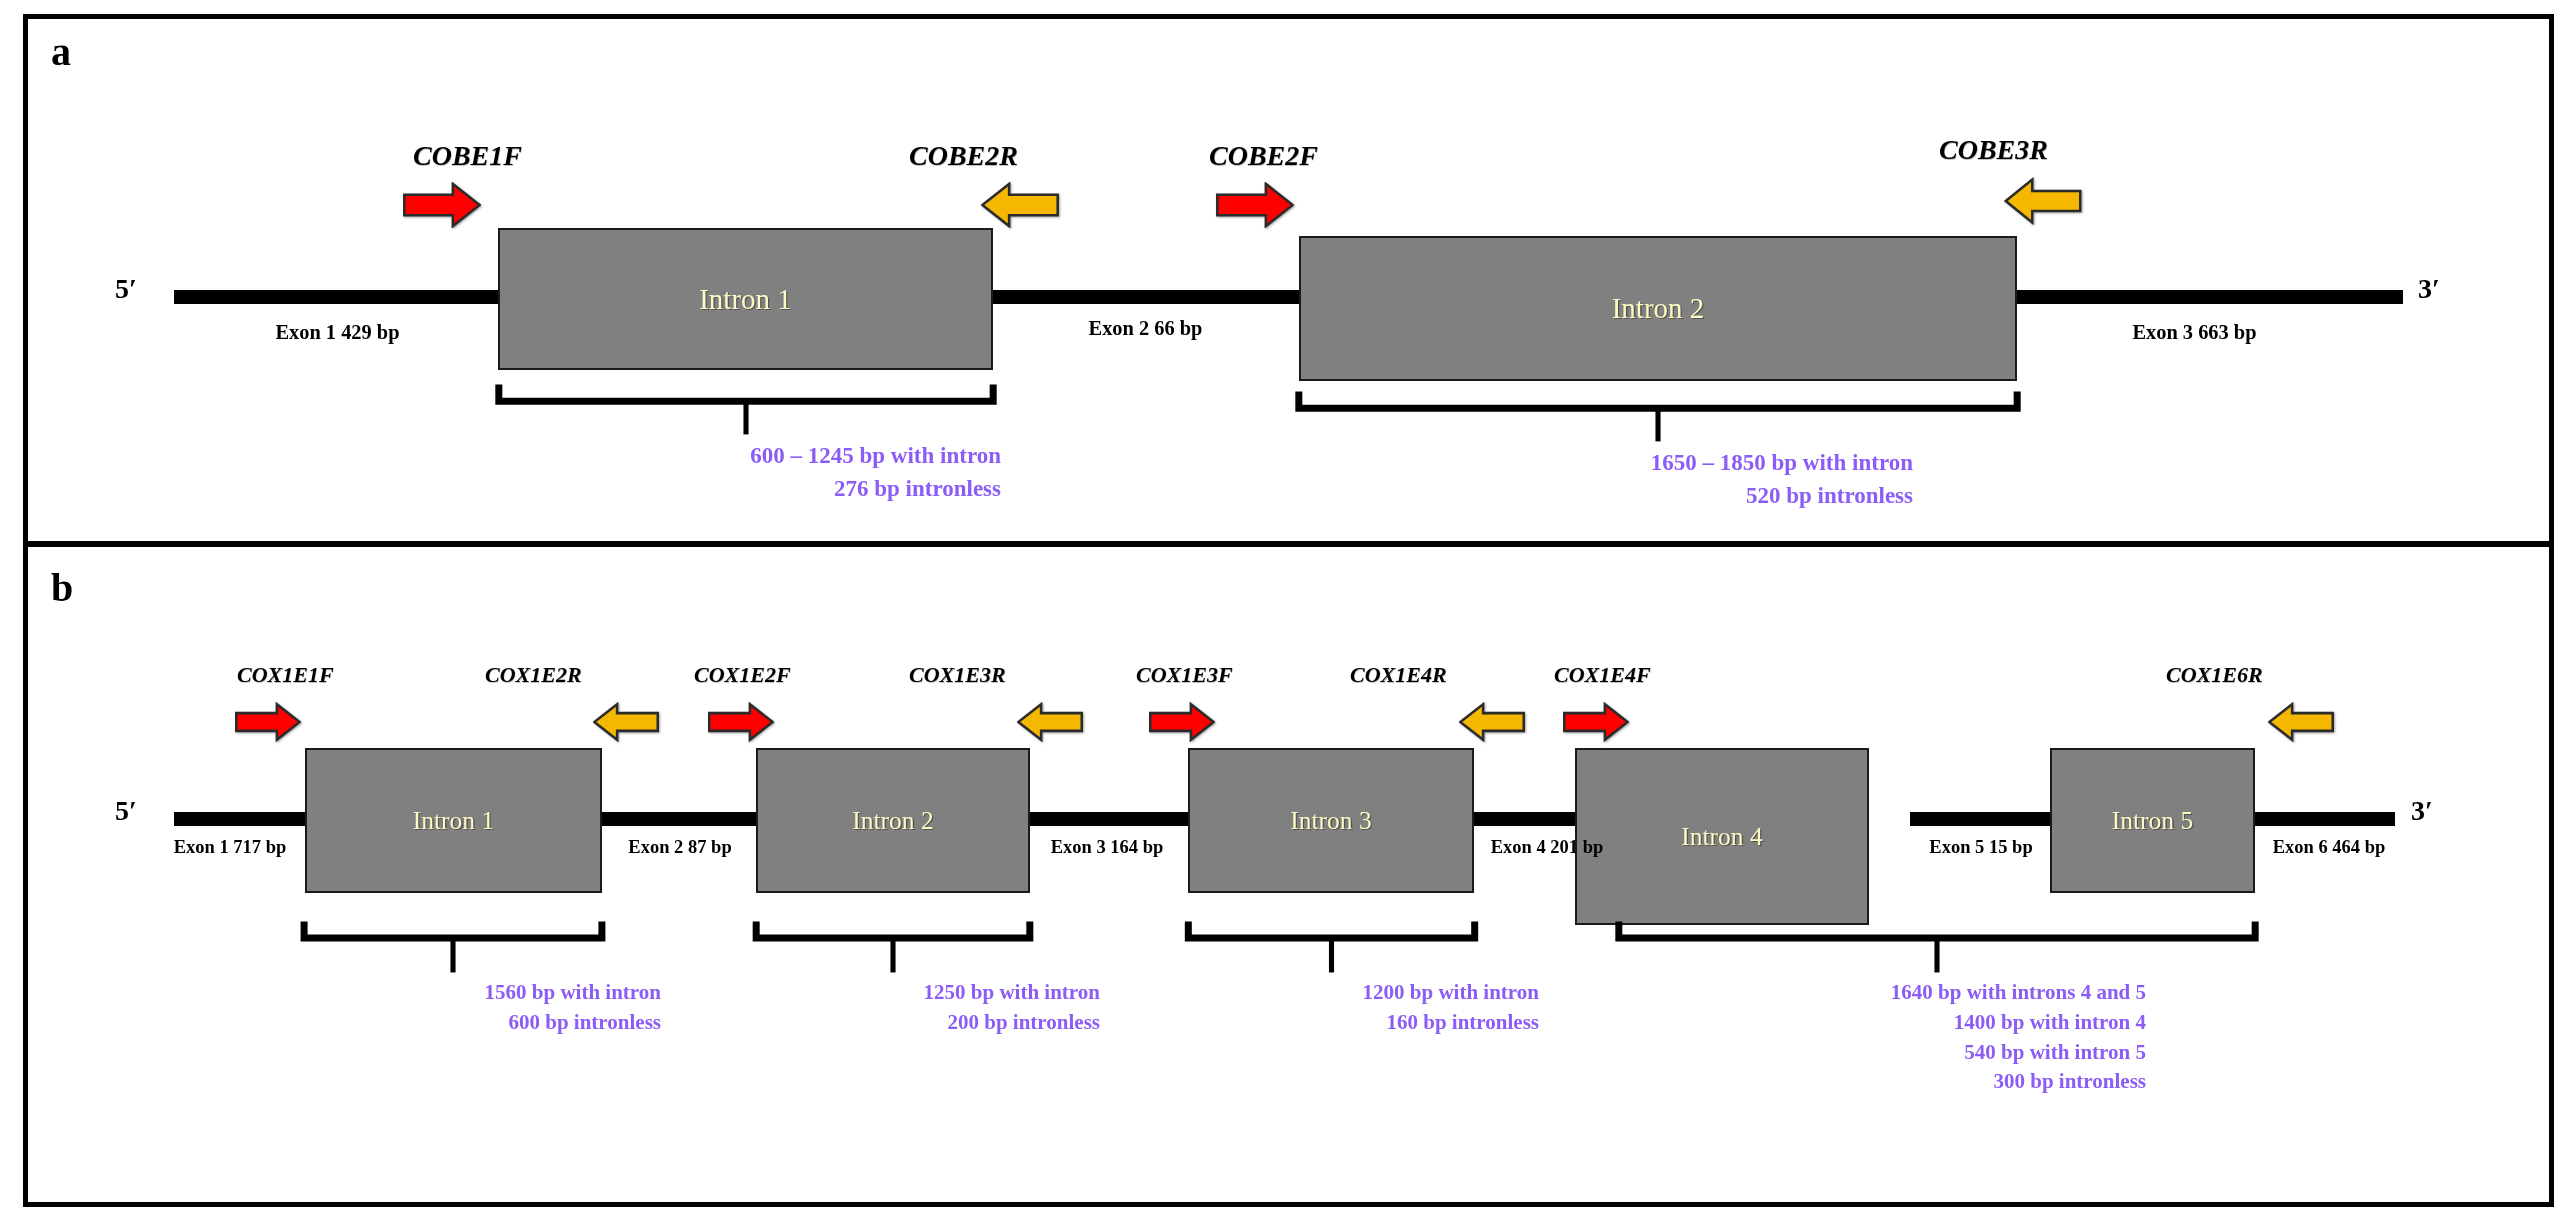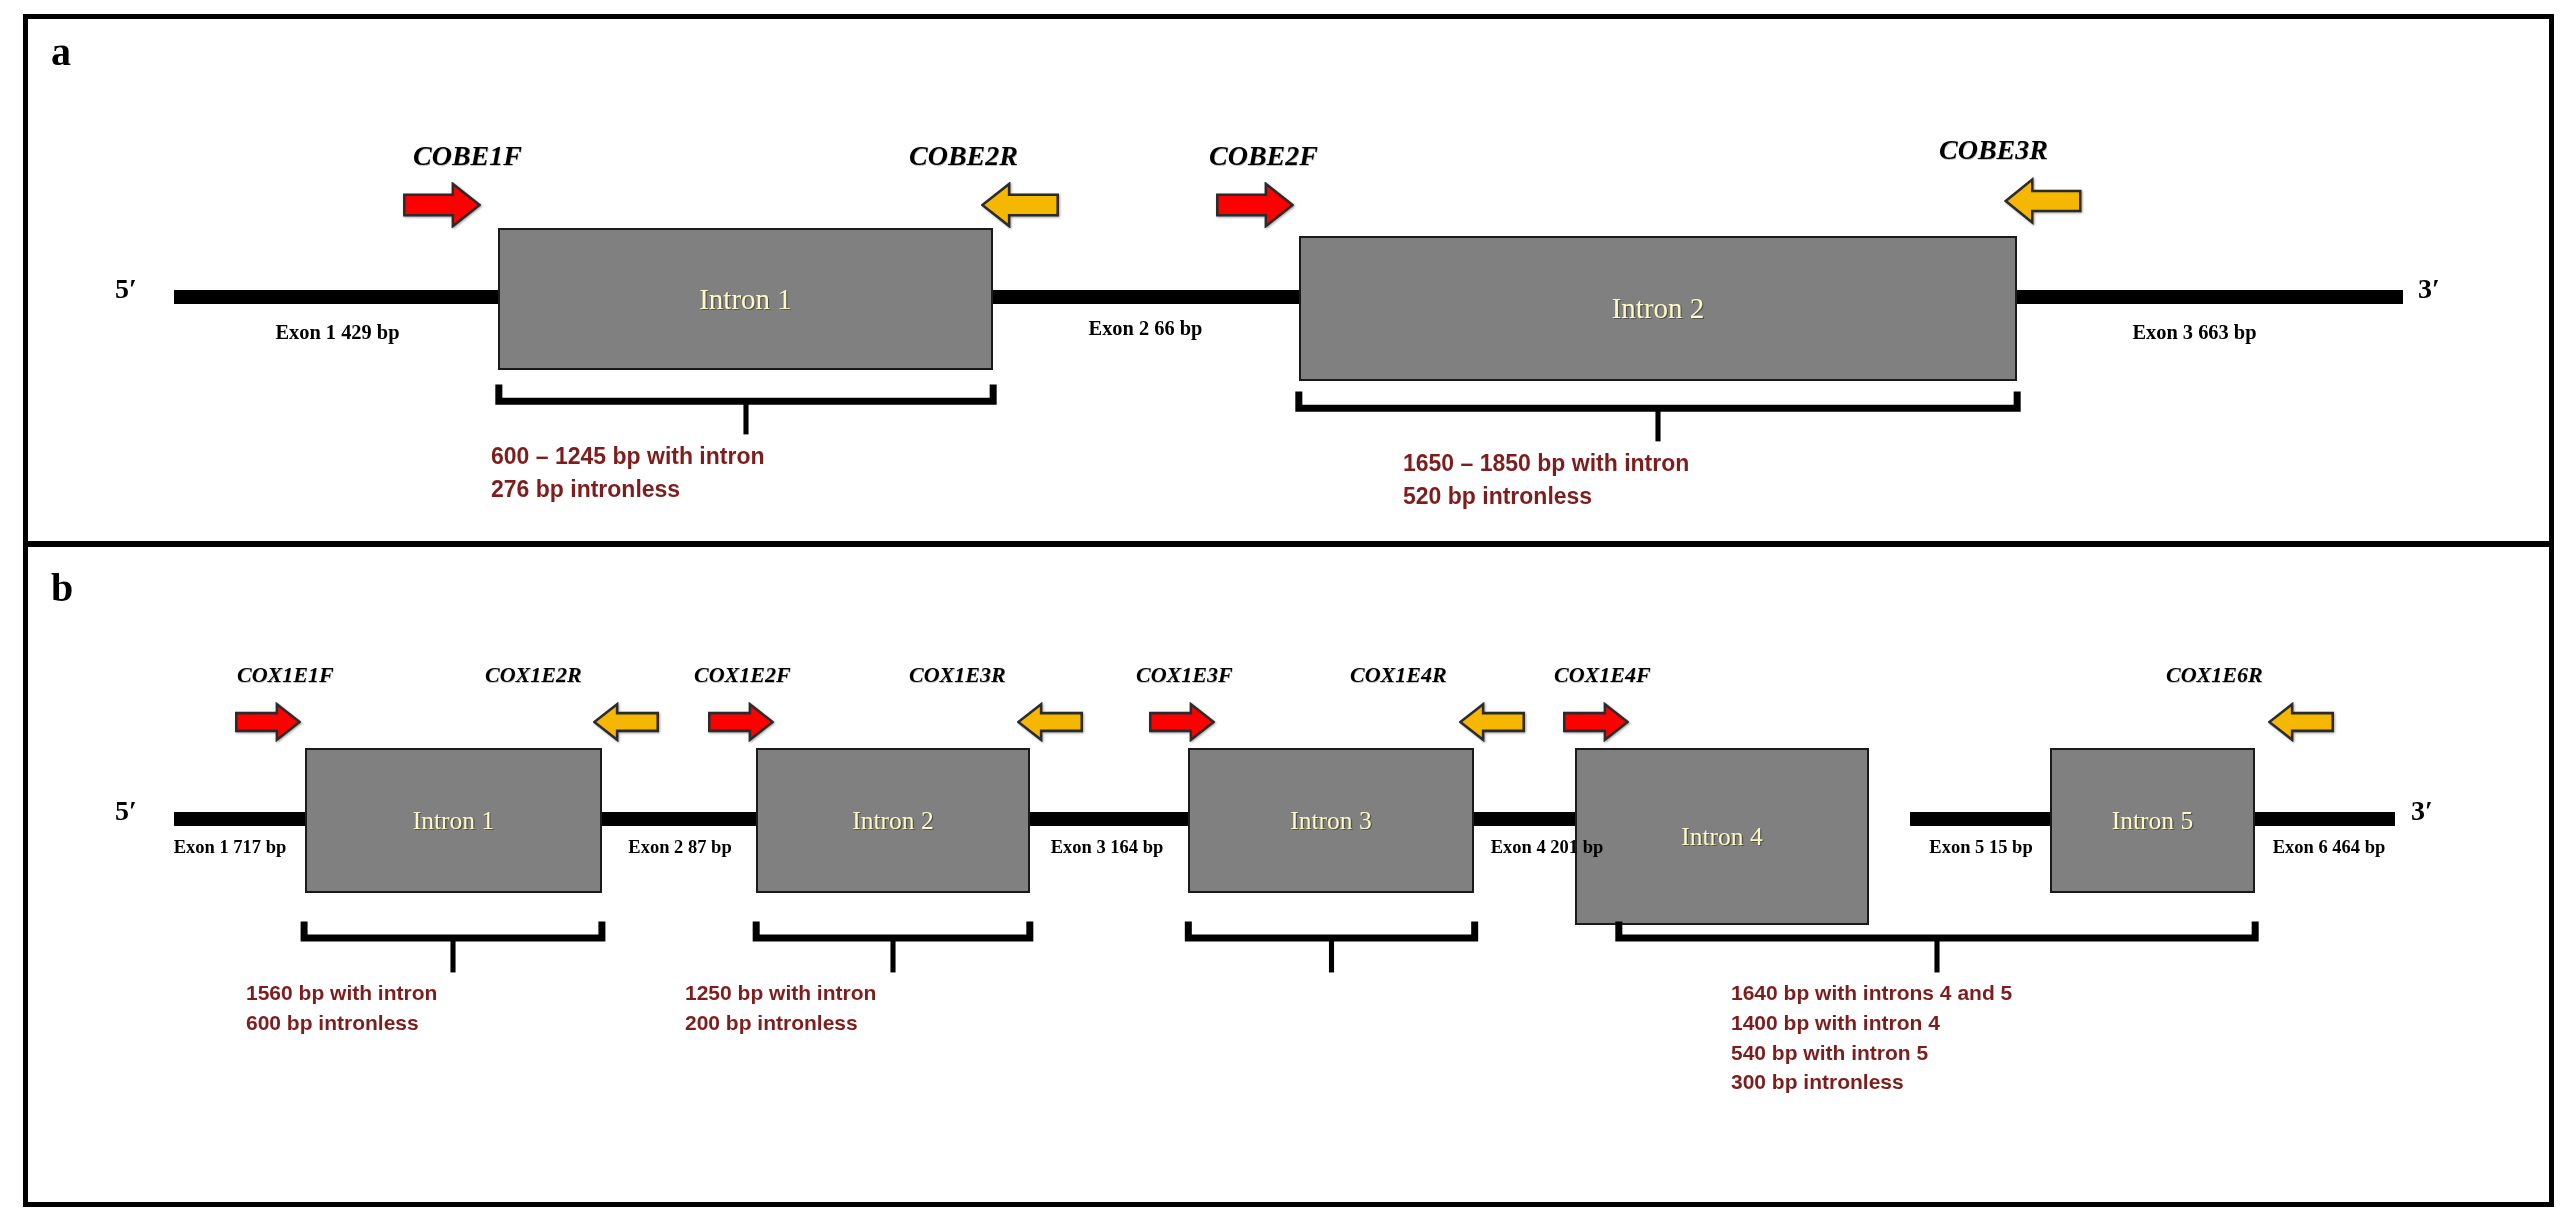--- a/index.html
+++ b/index.html
@@ -102,25 +102,25 @@
     filter: drop-shadow(1.9px 1.9px 1.3px rgba(90,90,90,0.55));
   }
   .arrow svg { display: block; }
   
   .bracket {
     position: absolute;
   }
   .bracket svg { display: block; }
   .bracket-text {
     position: absolute;
-    text-align: left;
-    font-family: Liberation Sans, sans-serif;
+    text-align: right;
+    font-family: Liberation Serif, serif;
     font-weight: bold;
     font-size: 23px;
-    color: #7f1d1d;
+    color: #8b5cf6;
     line-height: 1.42;
     white-space: nowrap;
   }
   .bracket-text.sm { font-size: 21px; }
   .bracket-text .ln { display: block; }
 </style>
 </head>
 <body>
 
 <div id="figure">
@@ -323,20 +323,24 @@
     <span class="ln">1250 bp with intron</span>
     <span class="ln">200 bp intronless</span>
   </div>
 
   <div class="bracket" style="left:1184px; top:919px;">
     <svg width="295" height="56" viewBox="0 0 462 88">
       <path d="M6 4 L6 30 L456 30 L456 4" fill="none" stroke="#000000" stroke-width="11"></path>
       <path d="M231 30 L231 84" fill="none" stroke="#000000" stroke-width="8"></path>
     </svg>
   </div>
+  <div class="bracket-text sm" style="left:1124px; top:978px; width:415px;">
+    <span class="ln">1200 bp with intron</span>
+    <span class="ln">160 bp intronless</span>
+  </div>
 
   <div class="bracket" style="left:1614px; top:919px;">
     <svg width="646" height="56" viewBox="0 0 1012 88">
       <path d="M6 4 L6 30 L1006 30 L1006 4" fill="none" stroke="#000000" stroke-width="11"></path>
       <path d="M506 30 L506 84" fill="none" stroke="#000000" stroke-width="8"></path>
     </svg>
   </div>
   <div class="bracket-text sm" style="left:1731px; top:978px; width:415px;">
     <span class="ln">1640 bp with introns 4 and 5</span>
     <span class="ln">1400 bp with intron 4</span>

